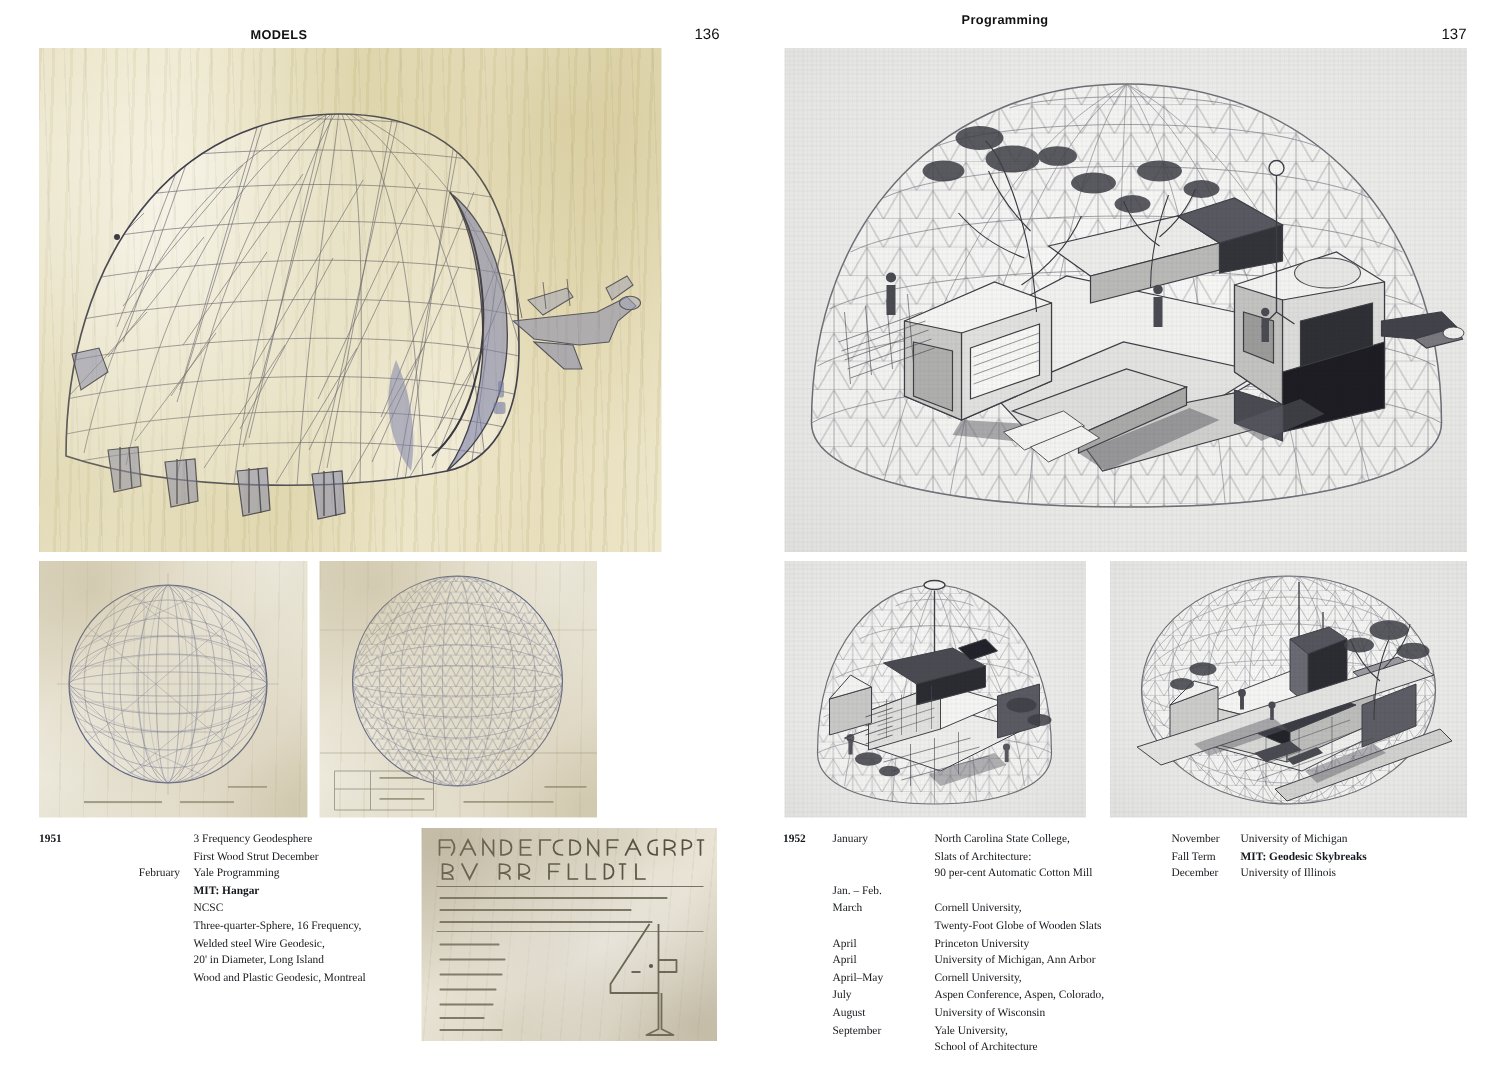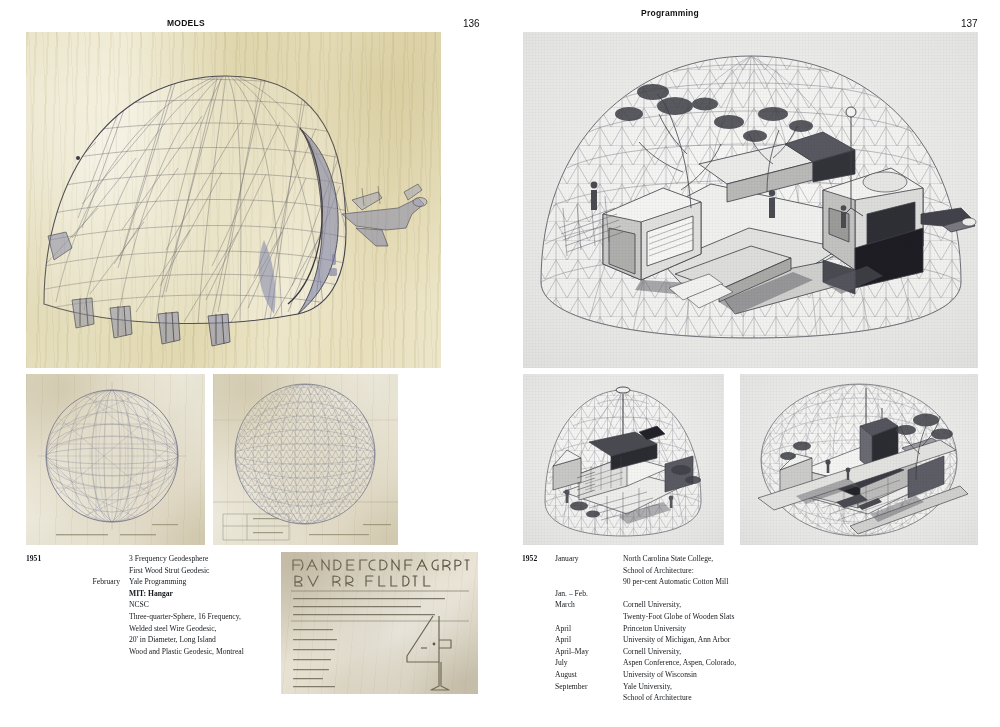--- a/index.html
+++ b/index.html
@@ -652,21 +652,21 @@
 
   <div class="caption" id="caption-left">
       <div class="caprow">
         <span class="c-year">1951</span>
         <span class="c-when"></span>
         <span class="c-what">3 Frequency Geodesphere</span>
       </div>
       <div class="caprow">
         <span class="c-year"></span>
         <span class="c-when"></span>
-        <span class="c-what">First Wood Strut Geodesic</span>
+        <span class="c-what">First Wood Strut December</span>
       </div>
       <div class="caprow">
         <span class="c-year"></span>
         <span class="c-when">February</span>
         <span class="c-what">Yale Programming</span>
       </div>
       <div class="caprow">
         <span class="c-year"></span>
         <span class="c-when"></span>
         <span class="c-what b">MIT: Hangar</span>
@@ -699,21 +699,21 @@
     </div>
   <div class="caption" id="caption-right">
       <div class="caprow">
         <span class="c-year">1952</span>
         <span class="c-when">January</span>
         <span class="c-what">North Carolina State College,</span>
       </div>
       <div class="caprow">
         <span class="c-year"></span>
         <span class="c-when"></span>
-        <span class="c-what">School of Architecture:</span>
+        <span class="c-what">Slats of Architecture:</span>
       </div>
       <div class="caprow">
         <span class="c-year"></span>
         <span class="c-when"></span>
         <span class="c-what">90 per-cent Automatic Cotton Mill</span>
       </div>
       <div class="caprow">
         <span class="c-year"></span>
         <span class="c-when">Jan. – Feb.</span>
         <span class="c-what"></span>
@@ -757,14 +757,28 @@
         <span class="c-year"></span>
         <span class="c-when">September</span>
         <span class="c-what">Yale University,</span>
       </div>
       <div class="caprow">
         <span class="c-year"></span>
         <span class="c-when"></span>
         <span class="c-what">School of Architecture</span>
       </div>
     </div>
+  <div class="caption" id="caption-right-2">
+      <div class="caprow">
+        <span class="c-when">November</span>
+        <span class="c-what">University of Michigan</span>
+      </div>
+      <div class="caprow">
+        <span class="c-when">Fall Term</span>
+        <span class="c-what b">MIT: Geodesic Skybreaks</span>
+      </div>
+      <div class="caprow">
+        <span class="c-when">December</span>
+        <span class="c-what">University of Illinois</span>
+      </div>
+    </div>
 
 </div>
 
 </body></html>

